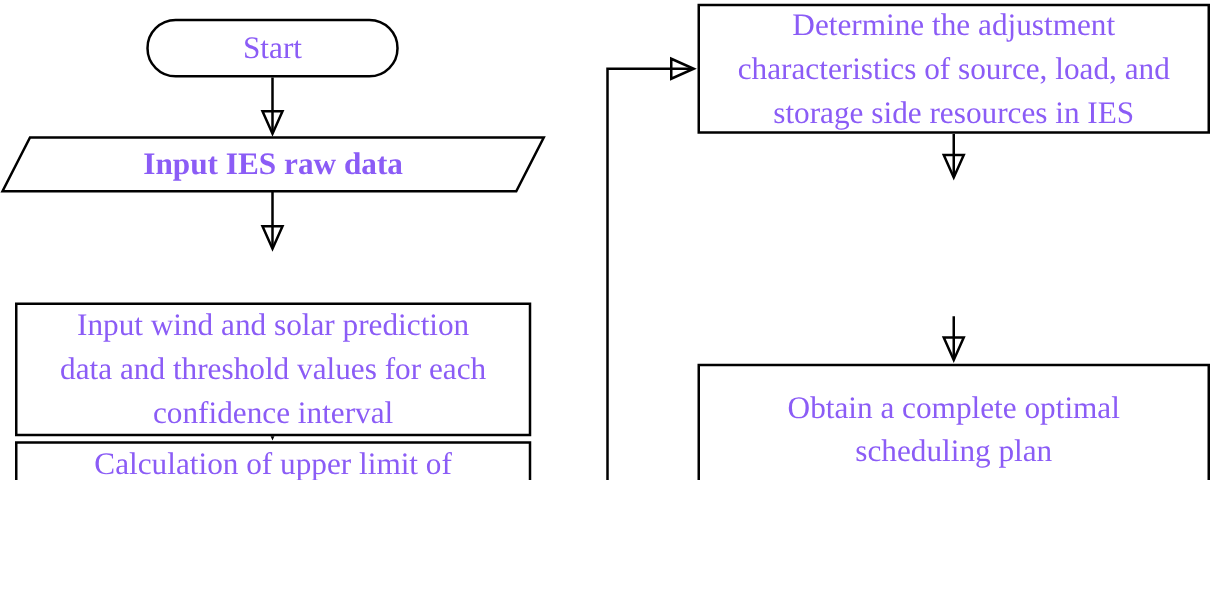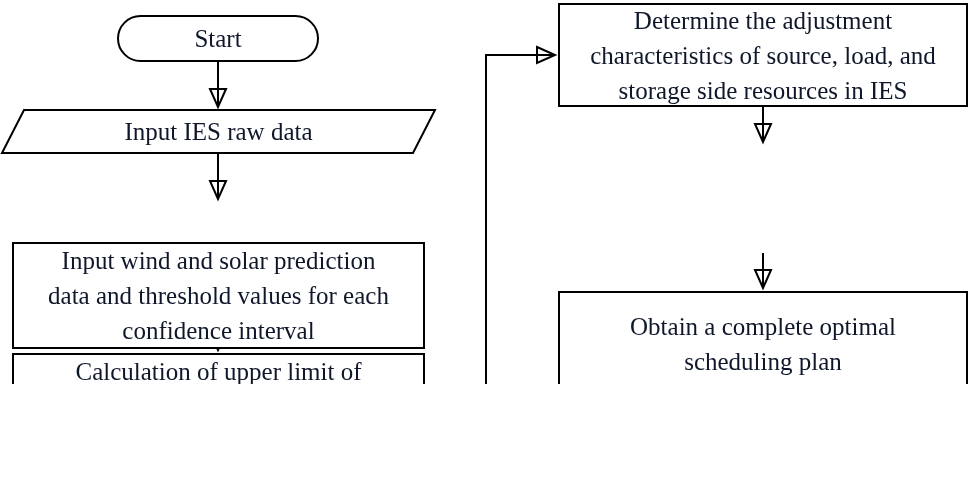--- a/index.html
+++ b/index.html
@@ -6,21 +6,21 @@
     margin: 0;
     padding: 0;
     background: #ffffff;
   }
   #canvas {
     position: relative;
     width: 971px;
     height: 384px;
     background: #ffffff;
     font-family: "Liberation Serif", "DejaVu Serif", serif;
-    color: #0f172a;
+    color: #8b5cf6;
     overflow: hidden;
   }
   #edge-layer {
     position: absolute;
     left: 0;
     top: 0;
     width: 971px;
     height: 481px;
   }
   #edge-layer path, #edge-layer polyline {
@@ -45,20 +45,21 @@
     background: #ffffff;
     border: 2px solid #000000;
     font-size: 25px;
     line-height: 35px;
     white-space: pre;
   }
   .terminator { border-radius: 24px; }
   .io-label {
     border: none;
     background: transparent;
+    font-weight: bold;
   }
   .n-start { left: 117px; top: 15px;  width: 202px; height: 47px; }
   .n-io    { left: 2px;   top: 110px; width: 433px; height: 43px; }
   .n-rect1 { left: 12px;  top: 202px; width: 413px; height: 107px; margin-top: 40px; }
   .n-rect2 { left: 12px;  top: 353px; width: 413px; height: 107px; }
   .n-r1    { left: 558px; top: 3px;   width: 410px; height: 104px; }
   .n-r2    { left: 558px; top: 145px; width: 410px; height: 108px; }
   .n-r3    { left: 558px; top: 291px; width: 410px; height: 106px; }
   .n-end   { left: 663px; top: 433px; width: 202px; height: 45px; }
 </style>

